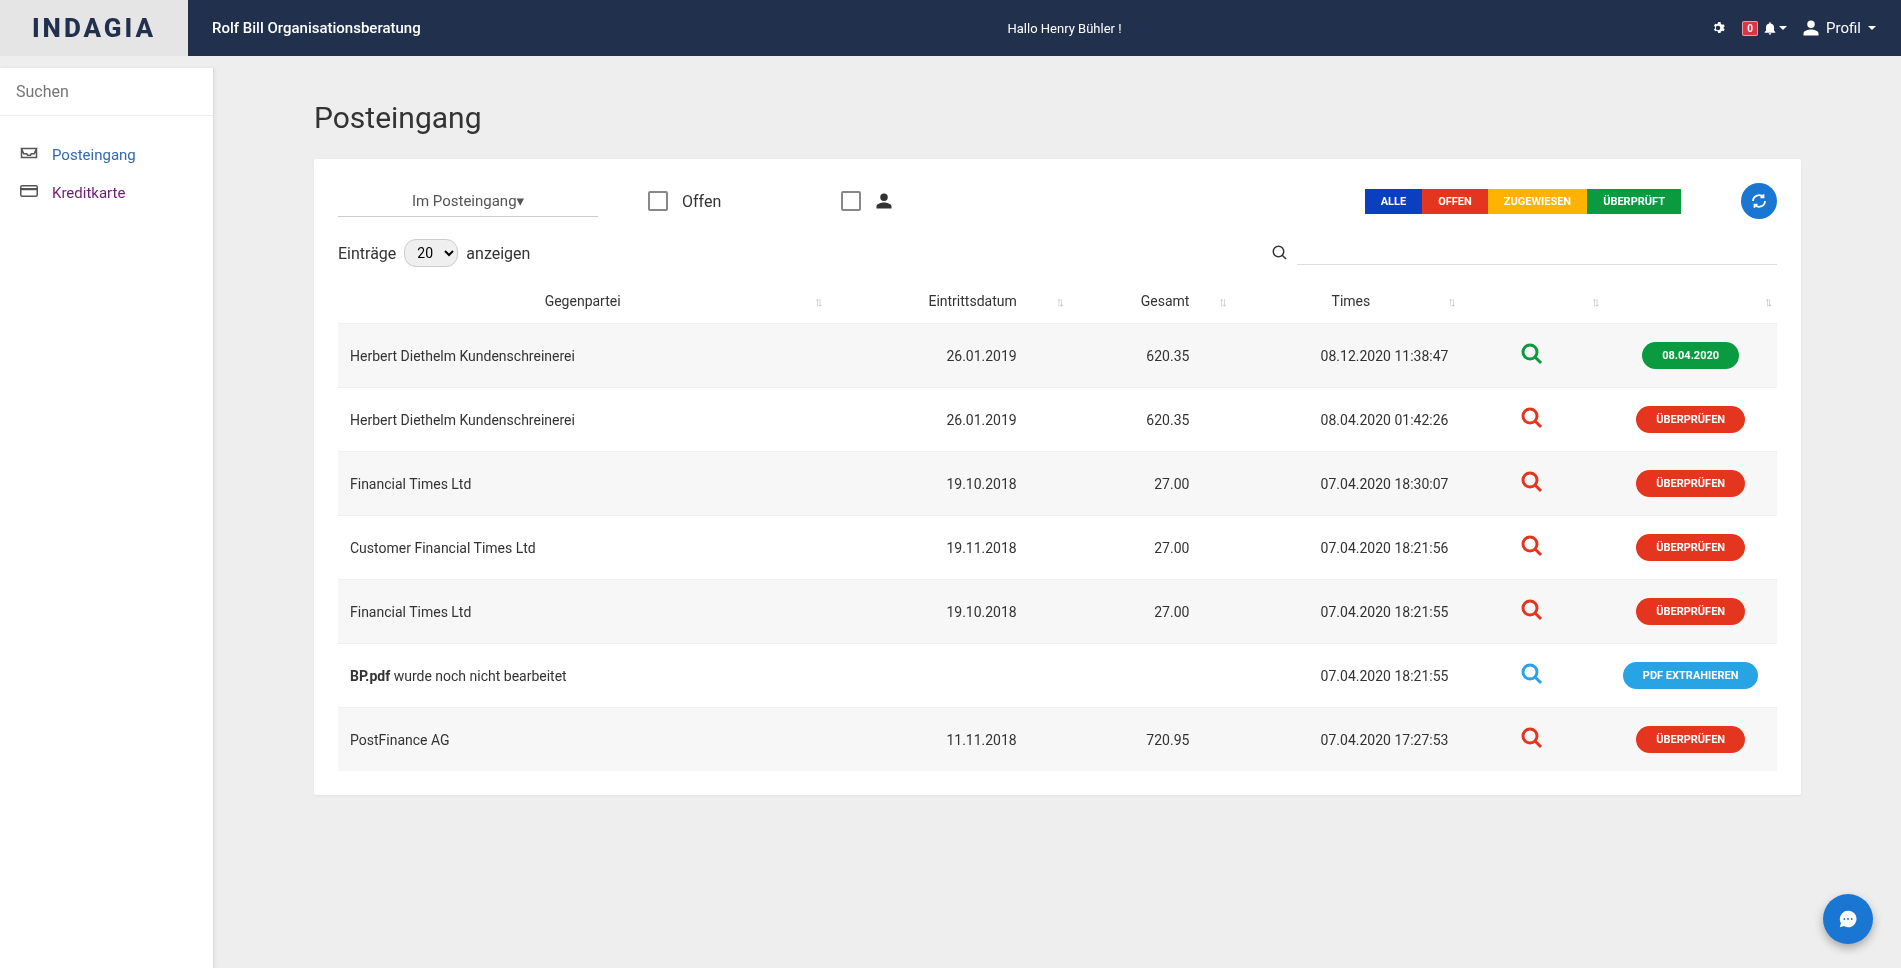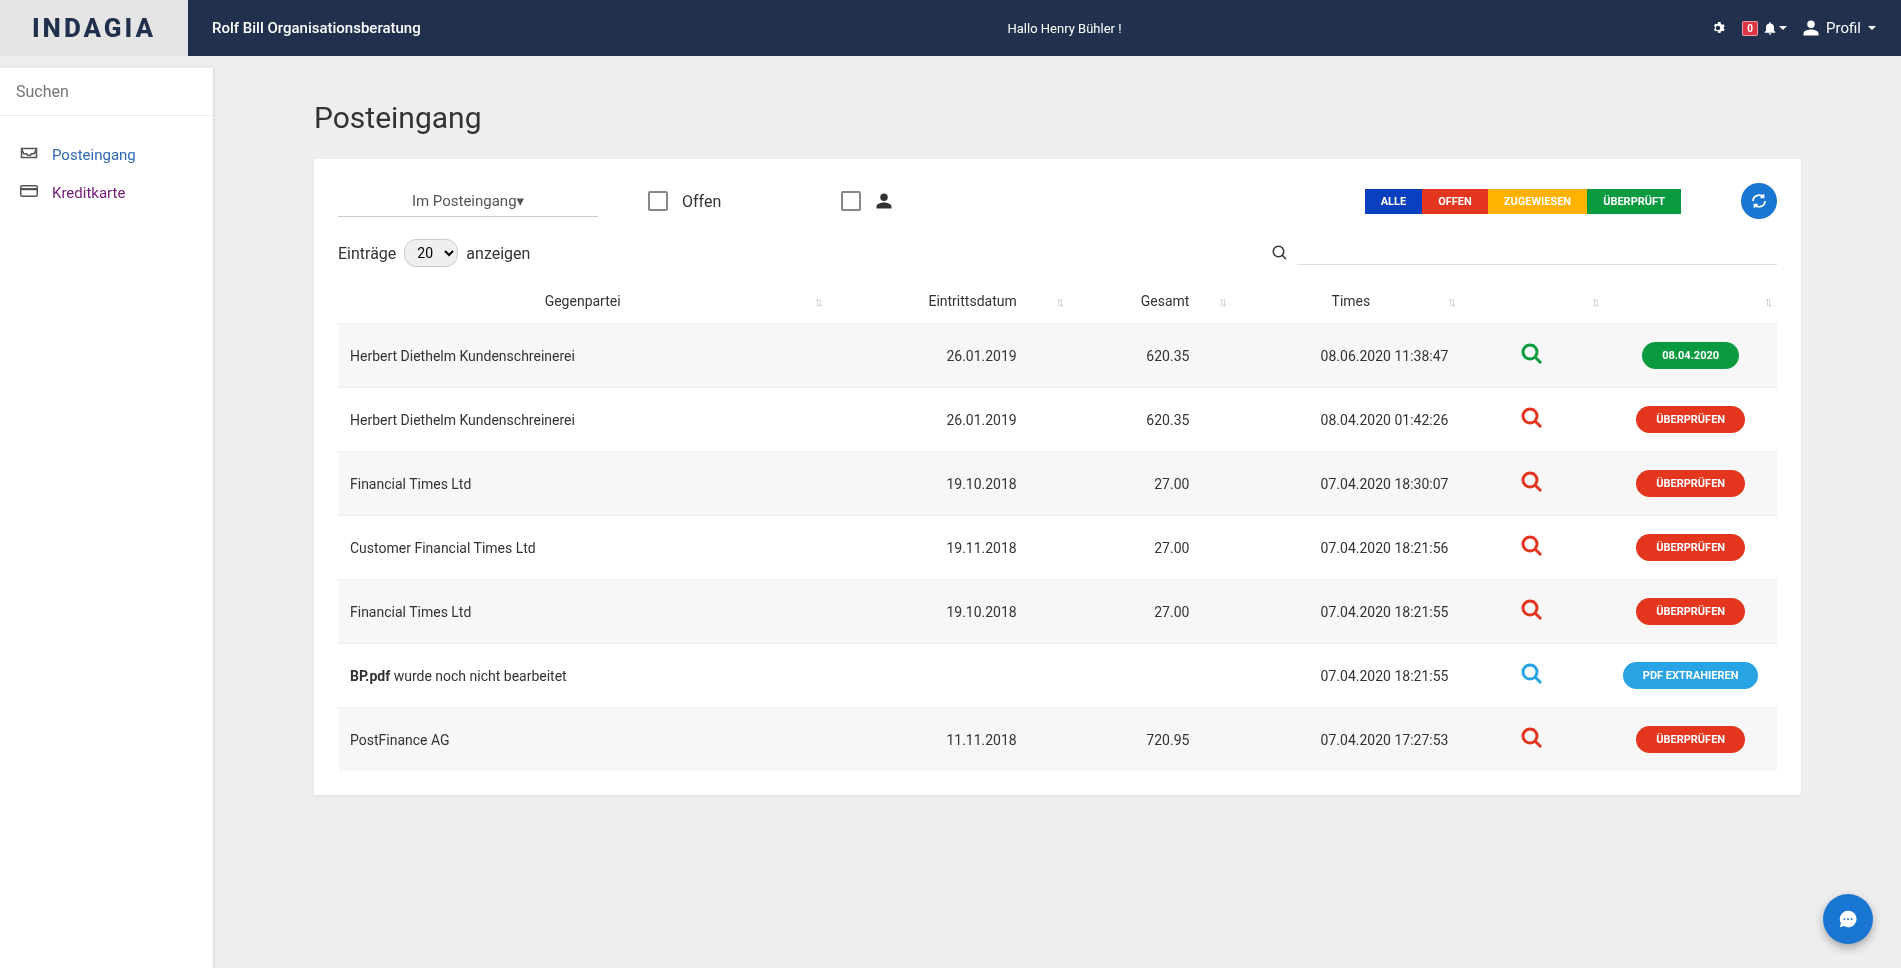--- a/index.html
+++ b/index.html
@@ -182,21 +182,21 @@
             <th class="c" style="width:12%;">
                 <span class="sort">↑↓</span>
               </th>
           </tr>
         </thead>
         <tbody id="tbody">
             <tr>
               <td>Herbert Diethelm Kundenschreinerei</td>
               <td class="r">26.01.2019</td>
               <td class="r">620.35</td>
-              <td class="r">08.06.2020 11:38:47</td>
+              <td class="r">08.12.2020 11:38:47</td>
               <td class="c"><span class="view-ic">
                   <svg class="mag" width="24" height="24" viewBox="0 0 24 24" fill="none" stroke="#0a9a3f">
                     <circle cx="10" cy="10" r="7"></circle>
                     <line x1="21" y1="21" x2="15" y2="15"></line>
                   </svg>
                 </span></td>
               <td class="c"><button class="act-btn act-green">08.04.2020</button></td>
             </tr>
             <tr>
               <td>Herbert Diethelm Kundenschreinerei</td>

